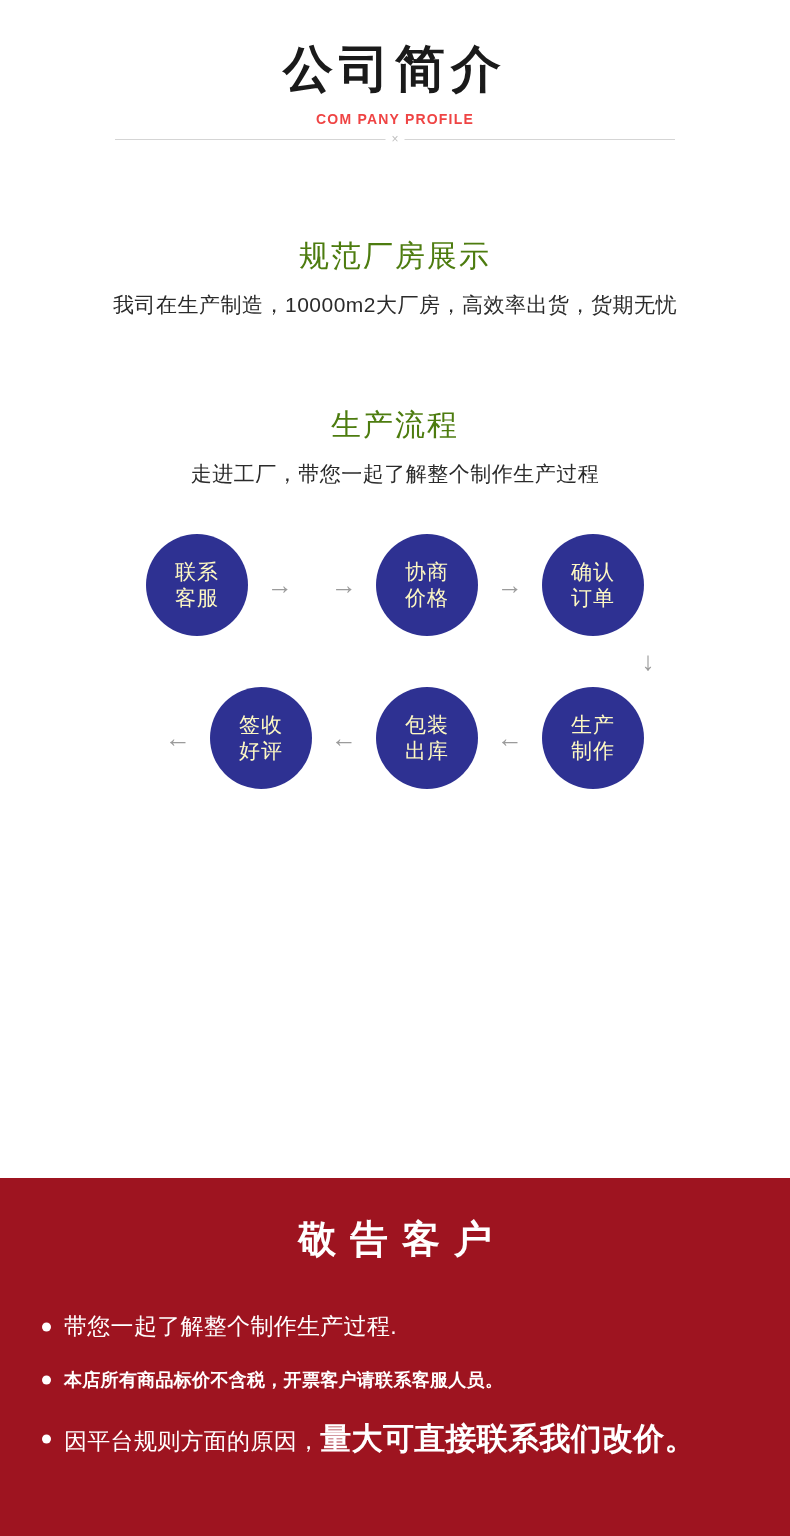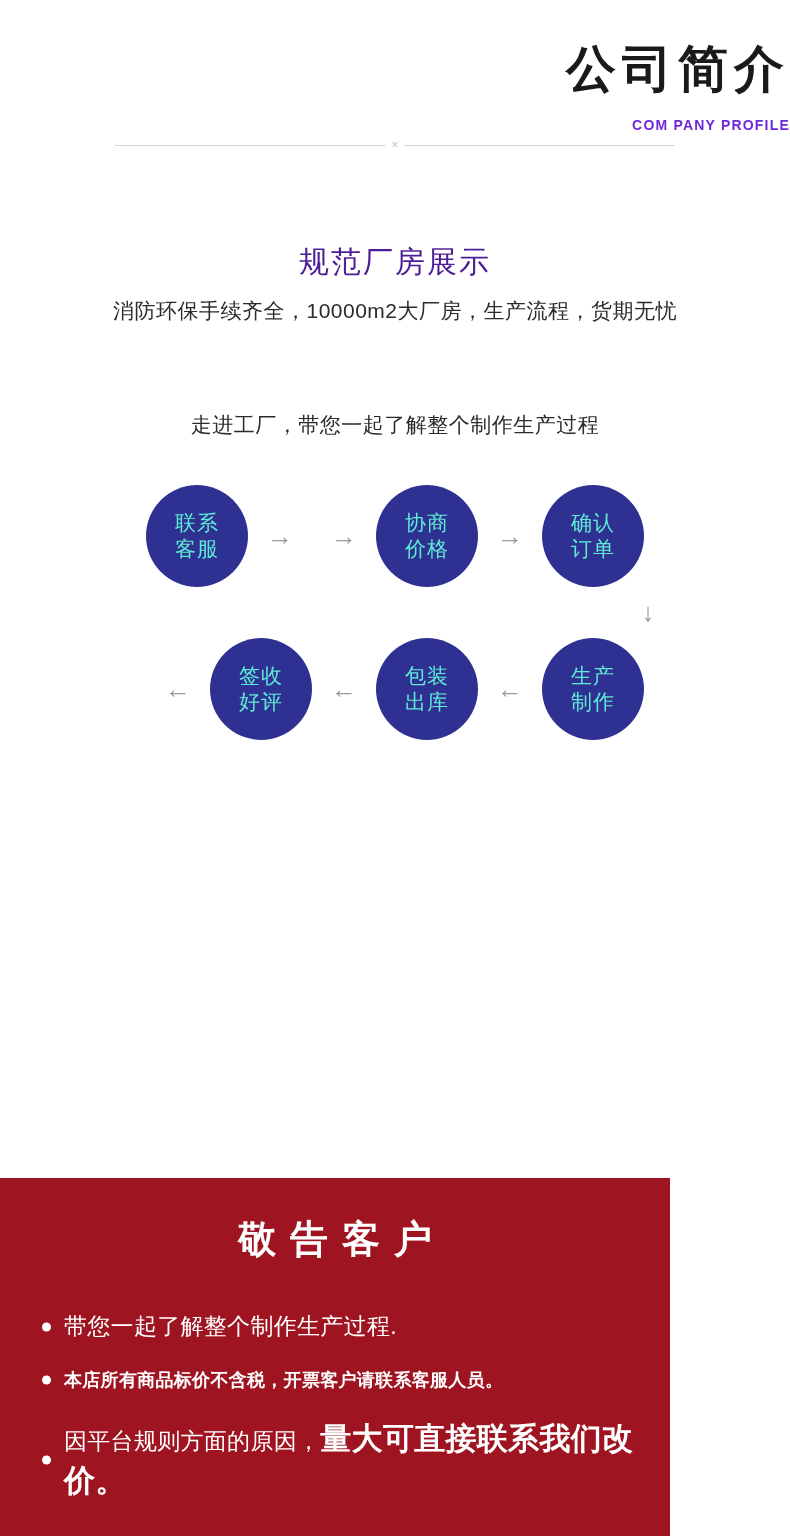--- a/index.html
+++ b/index.html
@@ -17,34 +17,34 @@
   .page {
     position: relative;
     width: 790px;
     height: 1536px;
     background: #ffffff;
   }
 
   
   .header {
     padding-top: 42px;
-    text-align: right;
+    text-align: center;
   }
   .header-title {
     font-size: 50px;
     font-weight: bold;
     letter-spacing: 6px;
     color: #1a1a1a;
     line-height: 1.1;
   }
   .header-sub {
-    margin-top: 20px;
+    margin-top: 14px;
     font-size: 14px;
     letter-spacing: 1.2px;
-    color: #6d28d9;
+    color: #ef4444;
     font-weight: bold;
   }
   .header-rule {
     margin: 12px auto 0 auto;
     width: 560px;
     height: 1px;
     background: #d5d5d5;
     position: relative;
   }
   .header-rule-x {
@@ -68,21 +68,21 @@
     text-align: justify;
     letter-spacing: 0.2px;
   }
 
   
   .section-block {
     text-align: center;
   }
   .sec-title {
     font-size: 30px;
-    color: #4c1d95;
+    color: #4d7c0f;
     font-weight: normal;
     letter-spacing: 2px;
   }
   .sec-sub {
     margin-top: 14px;
     font-size: 21px;
     color: #2b2b2b;
     letter-spacing: 0.5px;
   }
   #workshop-section { margin-top: 96px; }
@@ -99,21 +99,21 @@
   .flow-row {
     display: flex;
     align-items: center;
     justify-content: center;
   }
   .node {
     width: 102px;
     height: 102px;
     border-radius: 50%;
     background: #2e3192;
-    color: #5eead4;
+    color: #fef9c3;
     display: flex;
     flex-direction: column;
     align-items: center;
     justify-content: center;
     font-size: 21px;
     line-height: 1.25;
     letter-spacing: 1px;
   }
   .node span { display: block; }
   .arrow {
@@ -136,21 +136,21 @@
     color: #9b9b9b;
     font-size: 26px;
     padding: 10px 0;
   }
 
   
   .notice {
     position: absolute;
     left: 0;
     bottom: 0;
-    width: 670px;
+    width: 790px;
     height: 358px;
     background: #9e1420;
     color: #ffffff;
     box-sizing: border-box;
     padding: 36px 0 0 0;
   }
   .notice-title {
     text-align: center;
     font-size: 38px;
     font-weight: bold;
@@ -195,24 +195,25 @@
     <div class="header-title">公司简介</div>
     <div class="header-sub">COM PANY PROFILE</div>
     <div class="header-rule">
       <span class="header-rule-x">×</span>
     </div>
   </div>
 
 
   <div class="section-block" id="workshop-section">
     <div class="sec-title">规范厂房展示</div>
-    <div class="sec-sub">消防环保手续齐全，10000m2大厂房，生产流程，货期无忧</div>
+    <div class="sec-sub">我司在生产制造，10000m2大厂房，高效率出货，货期无忧</div>
   </div>
 
   <div class="section-block" id="process-section">
+    <div class="sec-title">生产流程</div>
     <div class="sec-sub">走进工厂，带您一起了解整个制作生产过程</div>
 
     <div class="flow">
 
       <div class="flow-row">
         <div class="node">
           <span>联系</span>
           <span>客服</span>
         </div>
         <div class="arrow">→</div>

